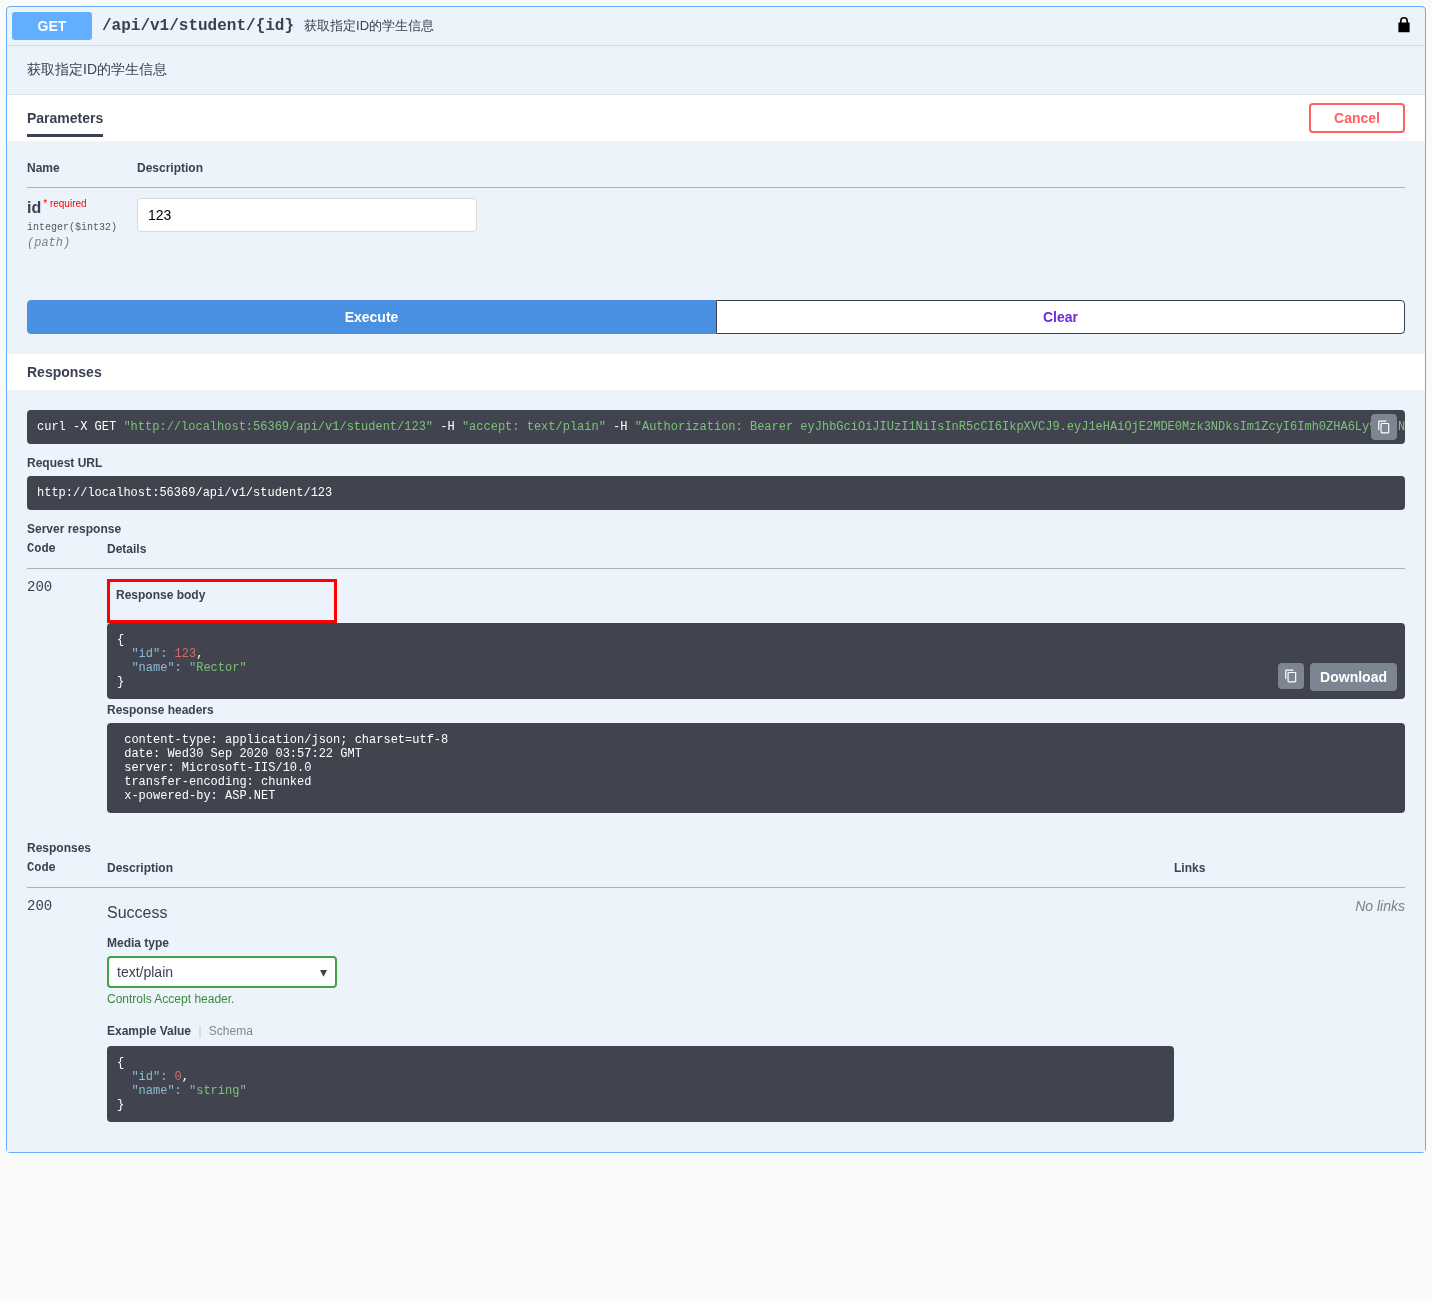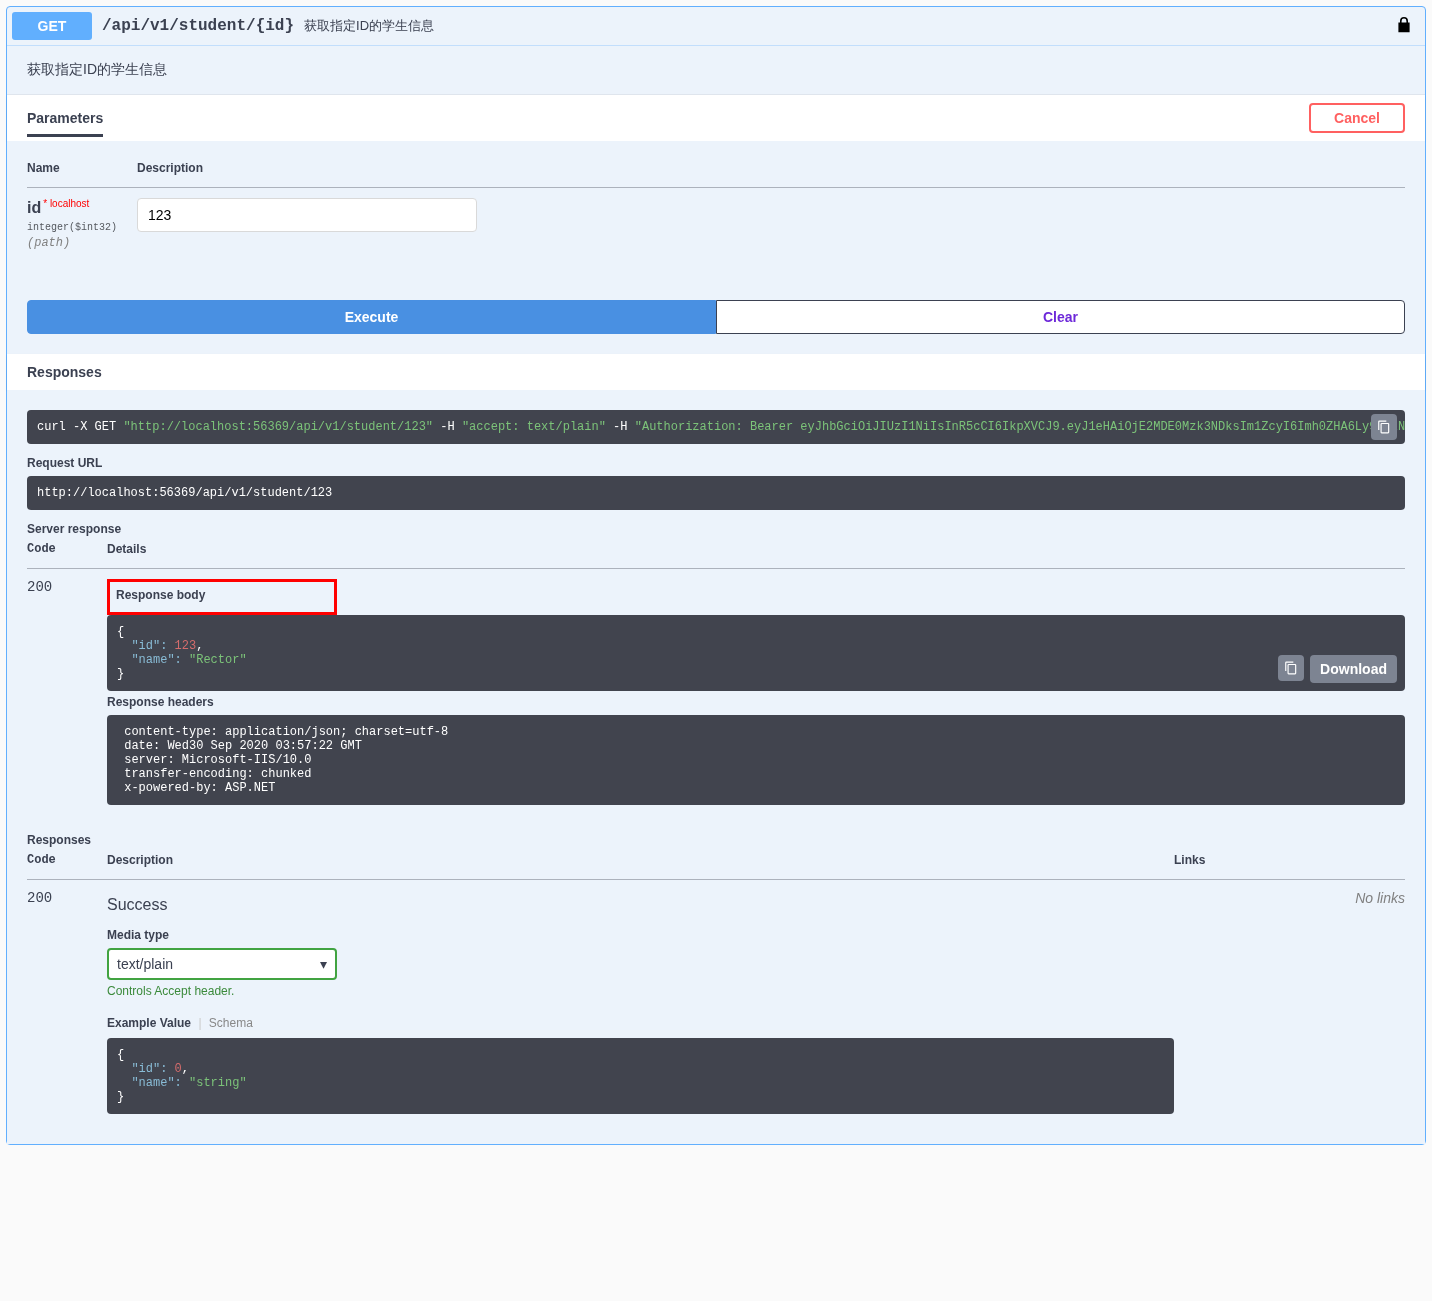--- a/index.html
+++ b/index.html
@@ -229,21 +229,21 @@
 }
 .code-col { width: 80px; font-family: "Courier New", monospace; font-size: 14px;}
 .links-col { text-align: right; font-style: italic; color: #808080;}
 .highlighted-box {
   border: 3px solid #ff0000;
   padding: 0;
   margin-bottom: 4px;
   width: 230px;
   position: relative;
 }
-.highlighted-box .response-label { padding: 6px 6px 2px; margin-bottom:8px;}
+.highlighted-box .response-label { padding: 6px 6px 2px; margin-bottom:16px;}
 .response-body-block {
   background: #41444e;
   color: #fff;
   padding: 10px;
   border-radius: 4px;
   font-family: "Courier New", monospace;
   font-size: 12px;
   white-space: pre;
   position: relative;
   margin-bottom: 4px;
@@ -329,21 +329,21 @@
     <table class="parameters-table">
       <thead>
         <tr>
           <th class="param-name-col">Name</th>
           <th>Description</th>
         </tr>
       </thead>
       <tbody>
         <tr>
           <td class="param-name-col">
-            <span class="param-name">id</span><span class="required-star">* localhost</span><br>
+            <span class="param-name">id</span><span class="required-star">* required</span><br>
             <span class="param-type">integer($int32)</span><br>
             <span class="param-in">(path)</span>
           </td>
           <td>
             <input type="text" class="param-input" value="123" style="">
           </td>
         </tr>
       </tbody>
     </table>
   </div>

